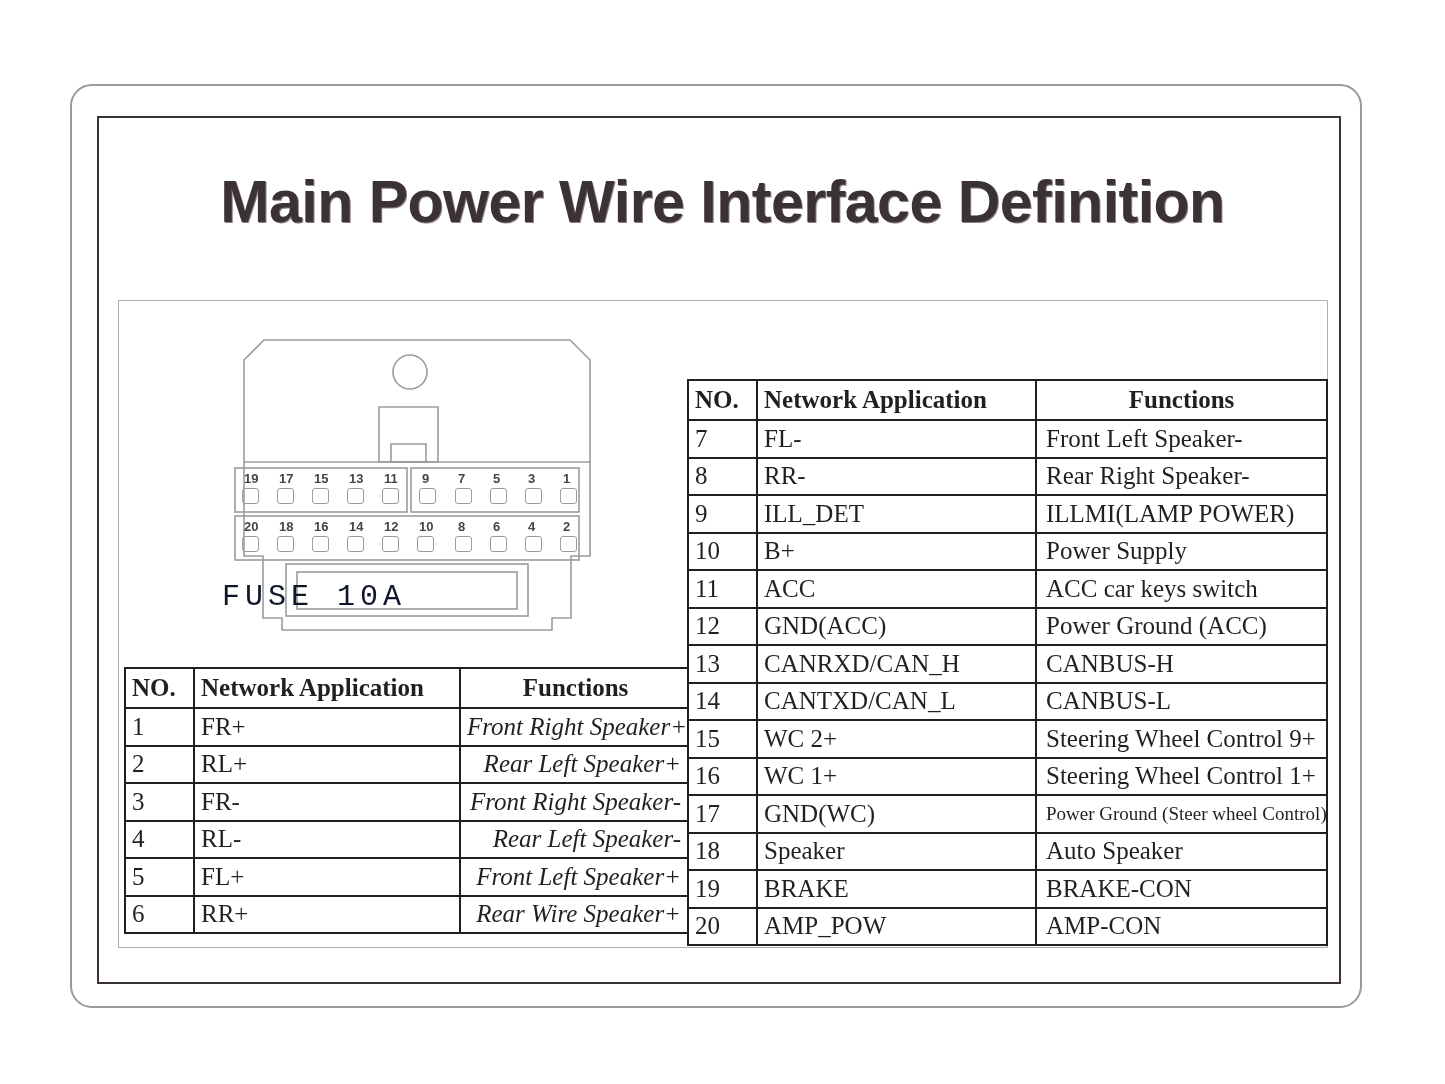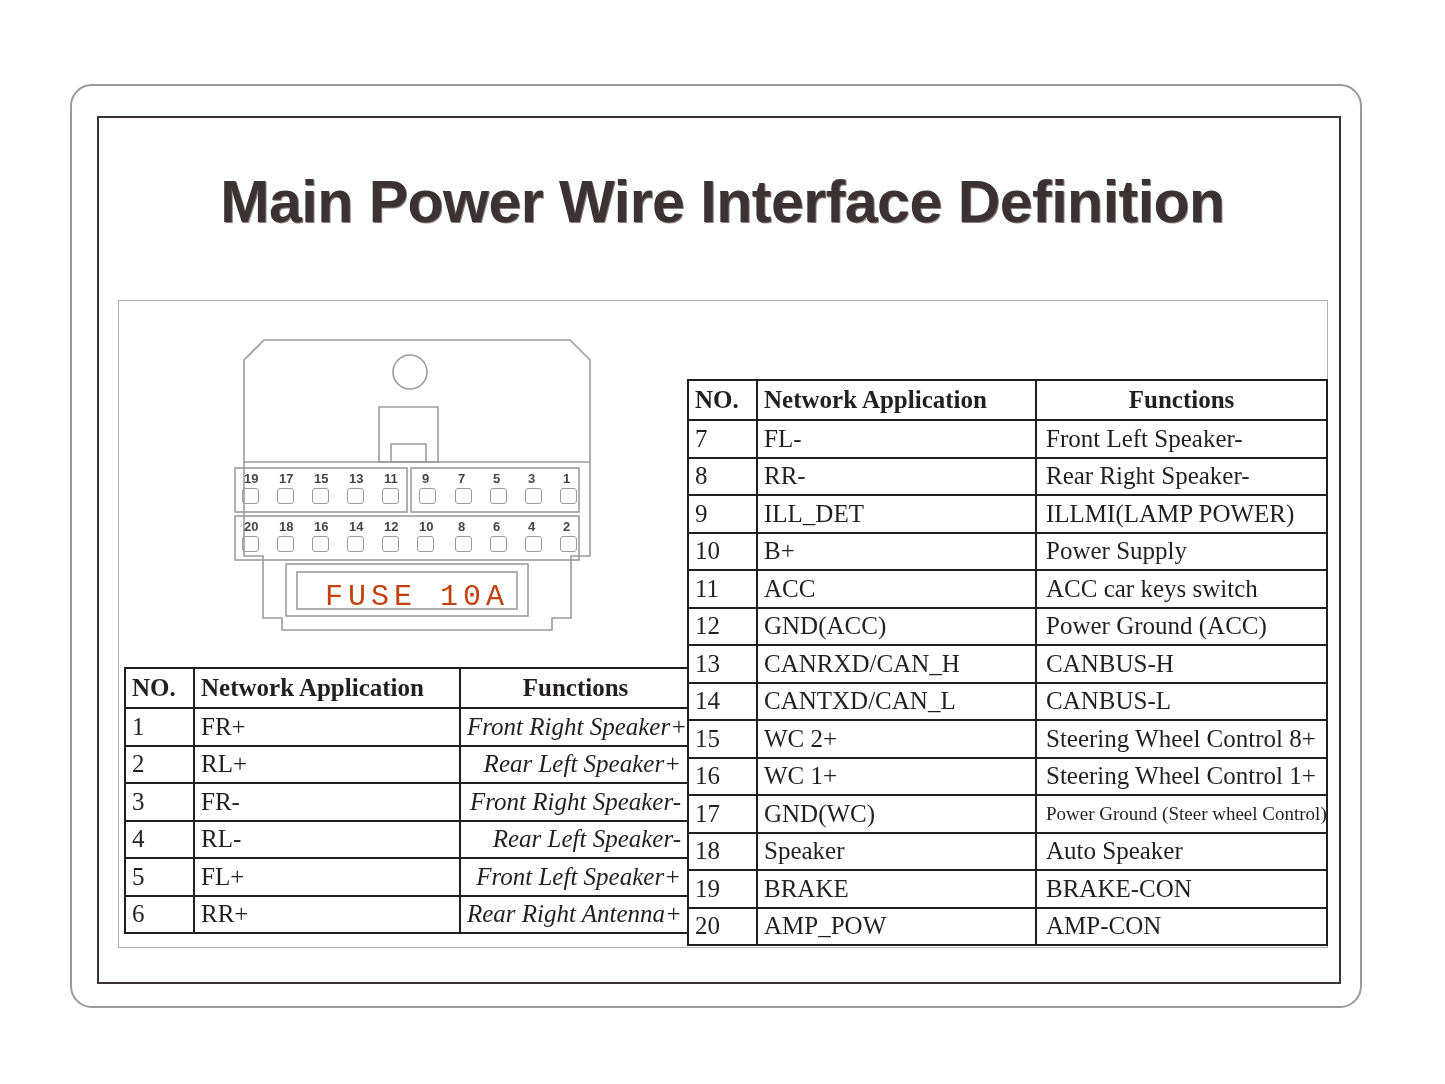--- a/index.html
+++ b/index.html
@@ -89,25 +89,25 @@
     height: 16px;
     border: 1.6px solid #9c9c9c;
     border-radius: 3px;
     box-sizing: border-box;
   }
   #fuse-label {
     position: absolute;
     left: 0;
     top: 242px;
     width: 390px;
-    text-align: center;
+    text-align: left;
     font-family: "Liberation Mono", monospace;
     font-size: 30px;
     letter-spacing: 5px;
-    color: #c2410c;
+    color: #0f172a;
   }
 
   
   .pin-table {
     position: absolute;
     border-collapse: collapse;
     font-family: "Liberation Serif", serif;
     color: #231f20;
     background: #ffffff;
     table-layout: fixed;
@@ -263,21 +263,21 @@
         <td class="col-fn">Rear Left Speaker-</td>
       </tr>
       <tr>
         <td class="col-no">5</td>
         <td class="col-net">FL+</td>
         <td class="col-fn">Front Left Speaker+</td>
       </tr>
       <tr>
         <td class="col-no">6</td>
         <td class="col-net">RR+</td>
-        <td class="col-fn">Rear Right Antenna+</td>
+        <td class="col-fn">Rear Wire Speaker+</td>
       </tr>
     </tbody>
 </table>
 
 <table id="table-right" class="pin-table">
   <thead>
     <tr>
       <th class="col-no">NO.</th>
       <th class="col-net">Network Application</th>
       <th class="col-fn-head">Functions</th>
@@ -320,21 +320,21 @@
         <td class="col-fn">CANBUS-H</td>
       </tr>
       <tr>
         <td class="col-no">14</td>
         <td class="col-net">CANTXD/CAN_L</td>
         <td class="col-fn">CANBUS-L</td>
       </tr>
       <tr>
         <td class="col-no">15</td>
         <td class="col-net">WC 2+</td>
-        <td class="col-fn">Steering Wheel Control 8+</td>
+        <td class="col-fn">Steering Wheel Control 9+</td>
       </tr>
       <tr>
         <td class="col-no">16</td>
         <td class="col-net">WC 1+</td>
         <td class="col-fn">Steering Wheel Control 1+</td>
       </tr>
       <tr>
         <td class="col-no">17</td>
         <td class="col-net">GND(WC)</td>
         <td class="col-fn fn-small">Power Ground (Steer wheel Control)</td>

